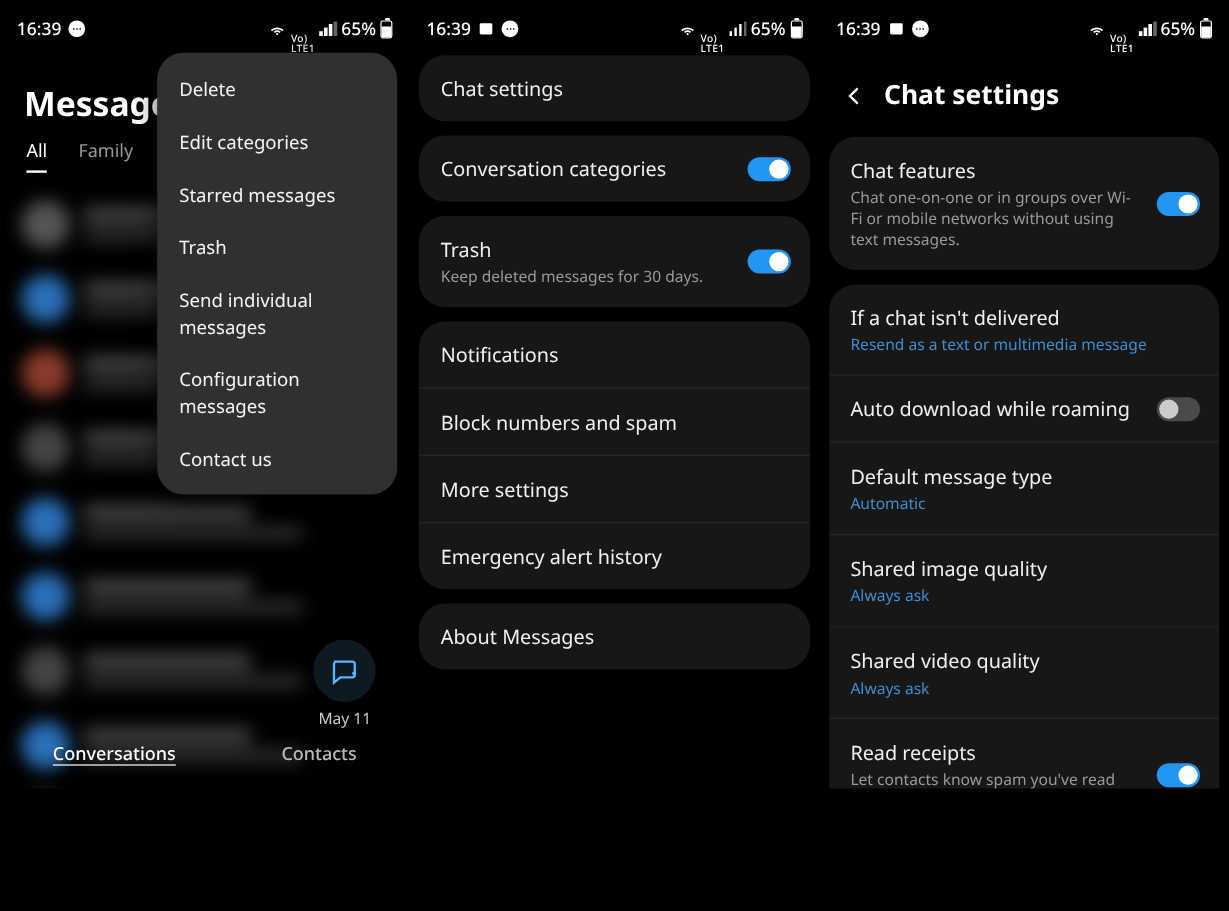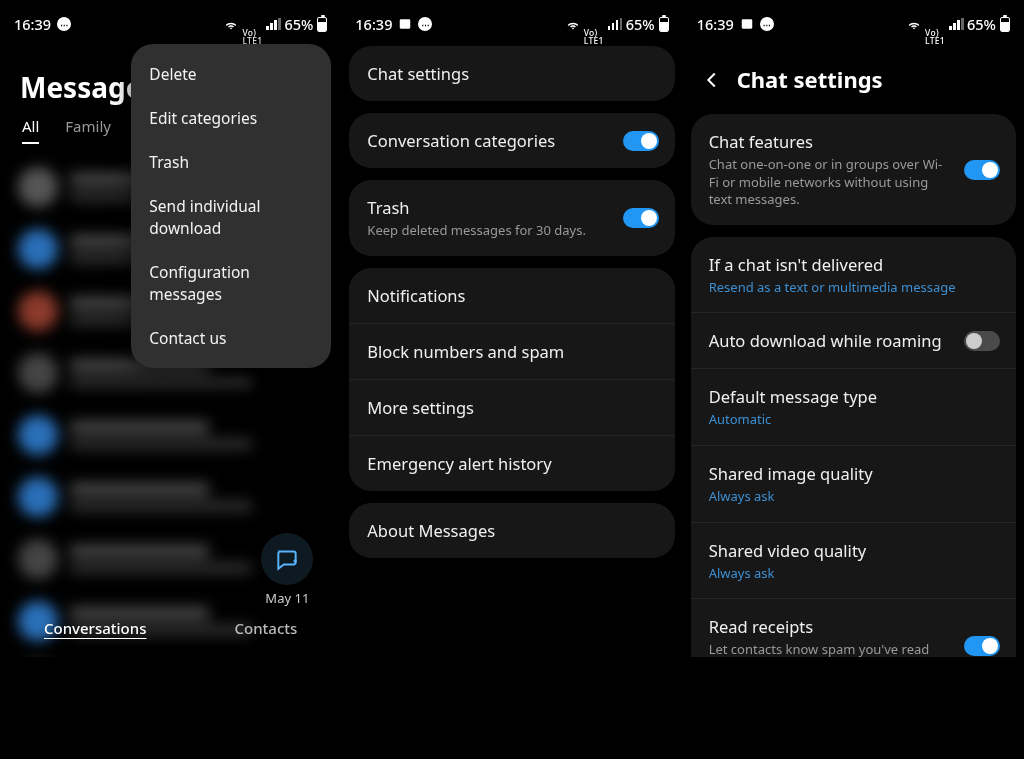--- a/index.html
+++ b/index.html
@@ -155,22 +155,23 @@
         <div class="meta">
           <div class="name"></div>
           <div class="msg"></div>
         </div>
       </div>
   </div>
 
   <div class="menu">
     <div class="menu-item">Delete</div>
     <div class="menu-item">Edit categories</div>
+    <div class="menu-item">Starred messages</div>
     <div class="menu-item">Trash</div>
-    <div class="menu-item">Send individual download</div>
+    <div class="menu-item">Send individual messages</div>
     <div class="menu-item">Configuration messages</div>
     <div class="menu-item">Contact us</div>
   </div>
 
   <div class="fab">
     <svg viewBox="0 0 24 24" width="26" height="26" stroke="#59b4ff" fill="none" stroke-width="1.8">
       <path d="M4 5h14a2 2 0 0 1 2 2v8a2 2 0 0 1-2 2H9l-5 4v-4a0 0 0 0 1 0 0V7a2 2 0 0 1 2-2z"></path>
       <path d="M18 14h3M19.5 12.5v3" stroke-width="1.6"></path>
     </svg>
   </div>

